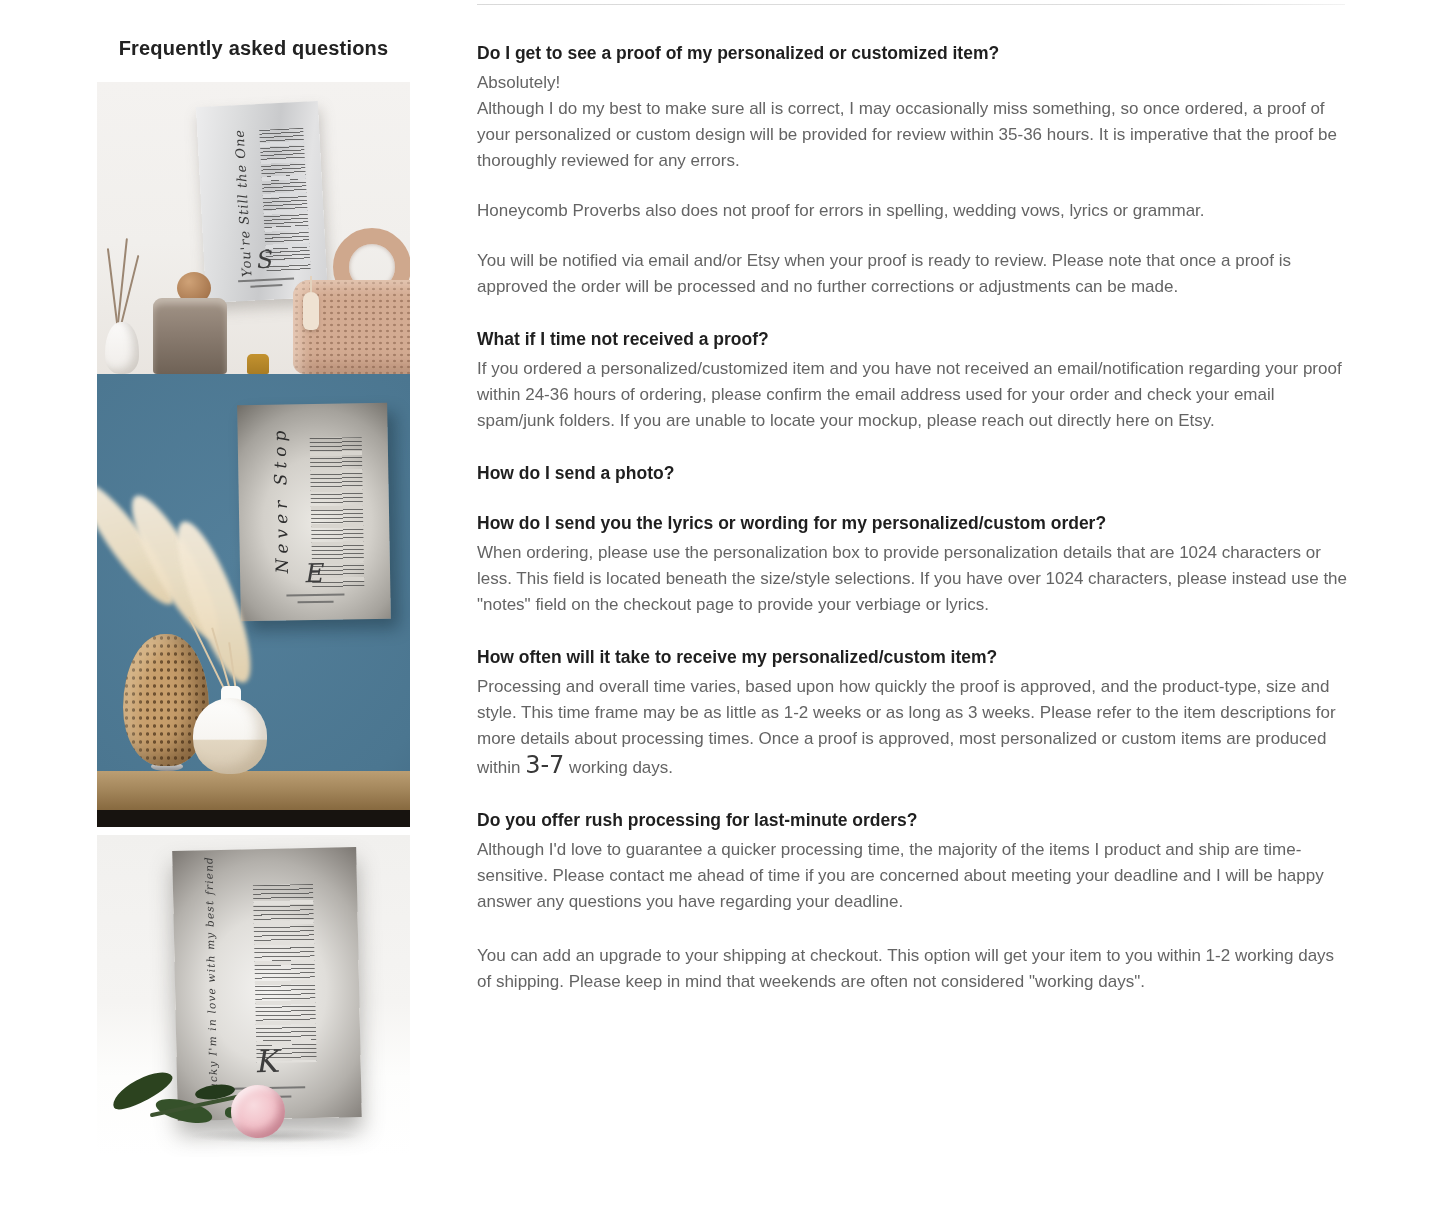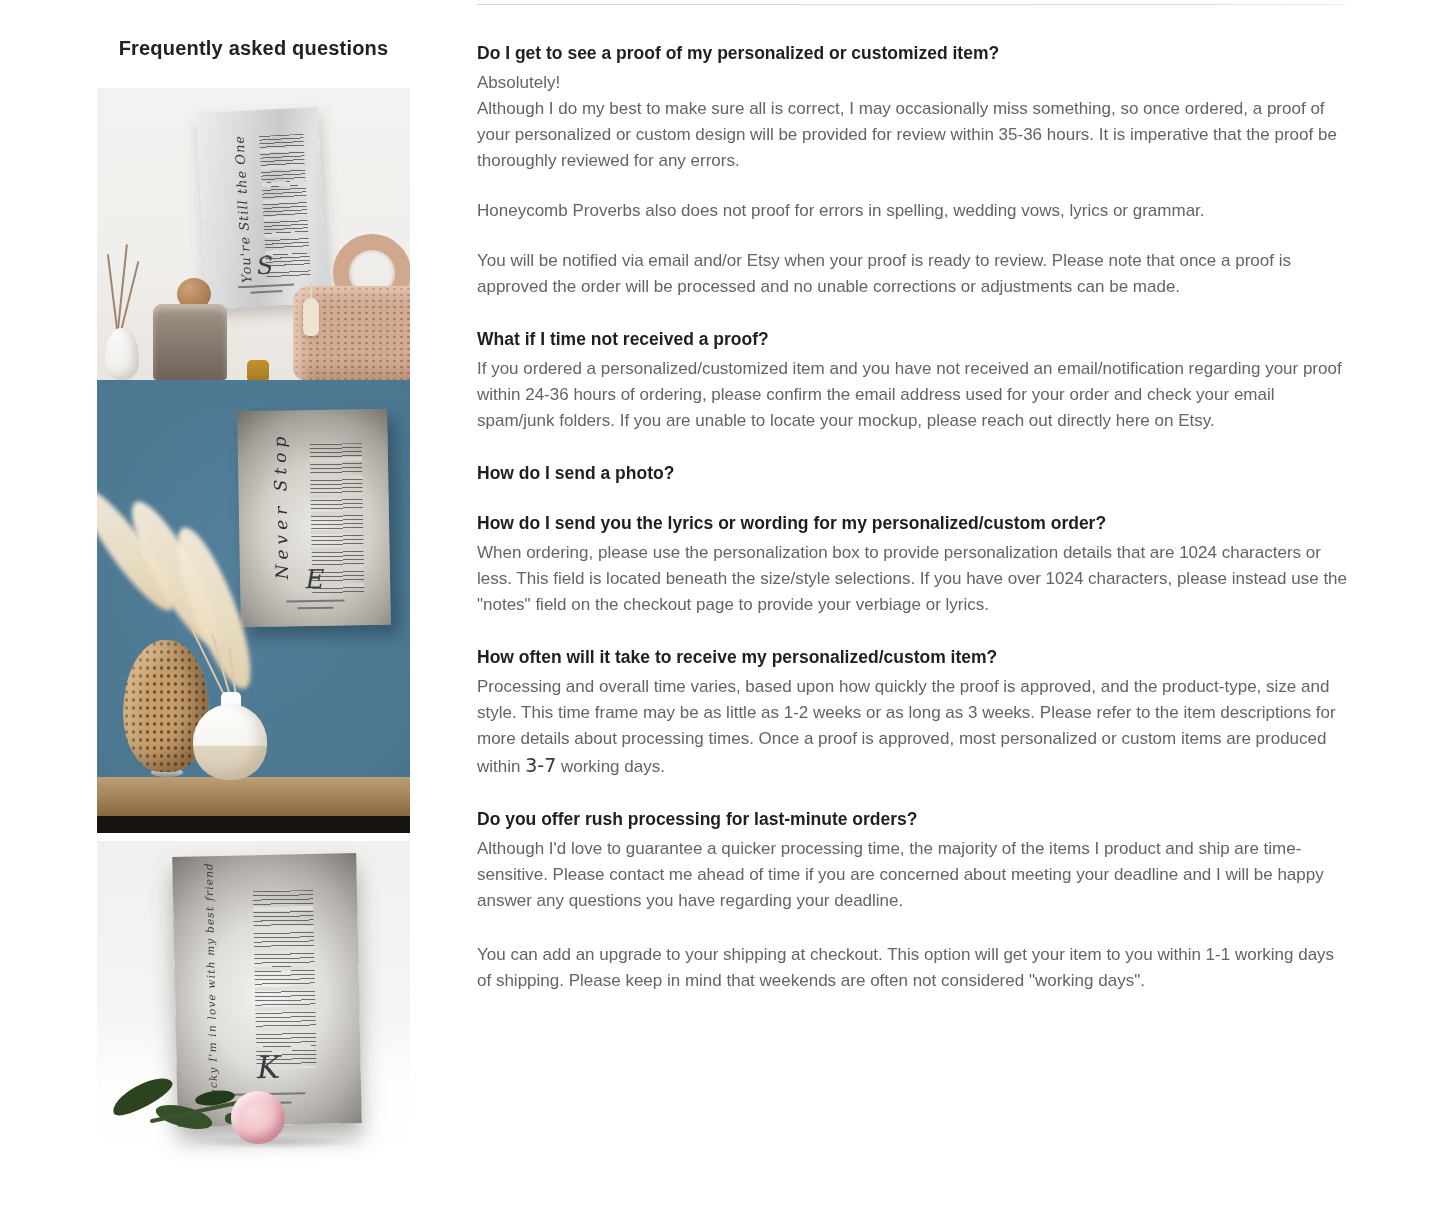--- a/index.html
+++ b/index.html
@@ -5,21 +5,21 @@
   html,body{margin:0;padding:0;background:#ffffff;}
   body{width:1445px;height:1218px;position:relative;overflow:hidden;
        font-family:"Liberation Sans",sans-serif;}
 
   
   .top-divider{position:absolute;left:477px;top:4px;width:868px;height:1px;
                background:linear-gradient(to right,#d9d9d9 0%,#dedede 85%,#f2f2f2 100%);}
 
   
   .left-col{position:absolute;left:97px;top:36px;width:313px;}
-  .left-col h2{margin:0 0 28px;font-size:20px;line-height:24px;font-weight:700;
+  .left-col h2{margin:0 0 22px;font-size:20px;line-height:24px;font-weight:700;
                color:#222;text-align:center;letter-spacing:.2px;}
   figure{margin:0 0 0;position:relative;overflow:hidden;}
   .fig1{height:292px;background:linear-gradient(180deg,#f4f2f0 0%,#f1efec 55%,#e9e5e0 100%);}
   .fig2{height:453px;background:radial-gradient(120% 100% at 45% 40%,#537f9a 0%,#4b7690 60%,#3c617a 100%);}
   .fig3{height:322px;margin-top:8px;background:linear-gradient(180deg,#f1f0ee 0%,#f5f4f2 52%,#fdfdfc 75%,#ffffff 100%);}
 
   .abs{position:absolute;}
 
   
   .print{position:absolute;overflow:hidden;}
@@ -129,21 +129,21 @@
   .bloom{left:134px;top:250px;width:54px;height:53px;border-radius:50%;
          background:radial-gradient(circle at 42% 38%,#f8dbdf 0%,#f2c2ca 45%,#e6a7b3 75%,#d38e9c 100%);
          box-shadow:inset -5px -6px 9px rgba(175,105,120,.55), inset 4px 4px 7px rgba(255,255,255,.7);}
 
   
   .right-col{position:absolute;left:477px;top:42px;width:872px;}
   .faq{margin:0 0 28px;}
   .faq h3{margin:0 0 6px;font-size:17.5px;line-height:22px;font-weight:700;color:#1f1f1f;}
   .faq p{margin:0 0 24px;font-size:17px;line-height:26px;color:#646464;white-space:pre-line;}
   .faq p:last-child{margin-bottom:0;}
-  .hl{font-family:"DejaVu Sans",sans-serif;font-size:19px;color:#383838;}
+  .hl{font-family:"DejaVu Sans",sans-serif;font-size:24px;color:#383838;}
 </style>
 </head>
 <body>
 
 <div class="top-divider"></div>
 
 <aside class="left-col">
   <h2>Frequently asked questions</h2>
 
   <figure class="fig1">
@@ -205,21 +205,21 @@
     <div class="abs bloom"></div>
   </figure>
 </aside>
 
 <main class="right-col">
     <section class="faq">
       <h3>Do I get to see a proof of my personalized or customized item?</h3>
       <p>Absolutely!
 Although I do my best to make sure all is correct, I may occasionally miss something, so once ordered, a proof of your personalized or custom design will be provided for review within 35-36 hours. It is imperative that the proof be thoroughly reviewed for any errors.</p>
       <p>Honeycomb Proverbs also does not proof for errors in spelling, wedding vows, lyrics or grammar.</p>
-      <p>You will be notified via email and/or Etsy when your proof is ready to review. Please note that once a proof is approved the order will be processed and no unable corrections or adjustments can be made.</p>
+      <p>You will be notified via email and/or Etsy when your proof is ready to review. Please note that once a proof is approved the order will be processed and no further corrections or adjustments can be made.</p>
     </section>
     <section class="faq">
       <h3>What if I time not received a proof?</h3>
       <p>If you ordered a personalized/customized item and you have not received an email/notification regarding your proof within 24-36 hours of ordering, please confirm the email address used for your order and check your email spam/junk folders. If you are unable to locate your mockup, please reach out directly here on Etsy.</p>
     </section>
     <section class="faq">
       <h3>How do I send a photo?</h3>
     </section>
     <section class="faq">
       <h3>How do I send you the lyrics or wording for my personalized/custom order?</h3>
@@ -227,15 +227,15 @@
     </section>
     <section class="faq">
       <h3>How often will it take to receive my personalized/custom item?</h3>
       <p>Processing and overall time varies, based upon how quickly the proof is approved, and the product-type, size and style. This time frame may be as little as 1-2 weeks or as long as 3 weeks. Please refer to the item descriptions for more details about processing times. Once a proof is approved, most personalized or custom items are produced within <span class="hl">3-7</span> working days.</p>
     </section>
     <section class="faq">
       <h3>Do you offer rush processing for last-minute orders?</h3>
       <p>Although I'd love to guarantee a quicker processing time, the majority of the items I product and ship are time-sensitive. Please contact me ahead of time if you are concerned about meeting your deadline and I will be happy answer any questions you have regarding your deadline.</p>
     </section>
     <section class="faq">
-      <p>You can add an upgrade to your shipping at checkout. This option will get your item to you within 1-1 working days of shipping. Please keep in mind that weekends are often not considered "working days".</p>
+      <p>You can add an upgrade to your shipping at checkout. This option will get your item to you within 1-2 working days of shipping. Please keep in mind that weekends are often not considered "working days".</p>
     </section>
   </main>
 
 </body></html>

